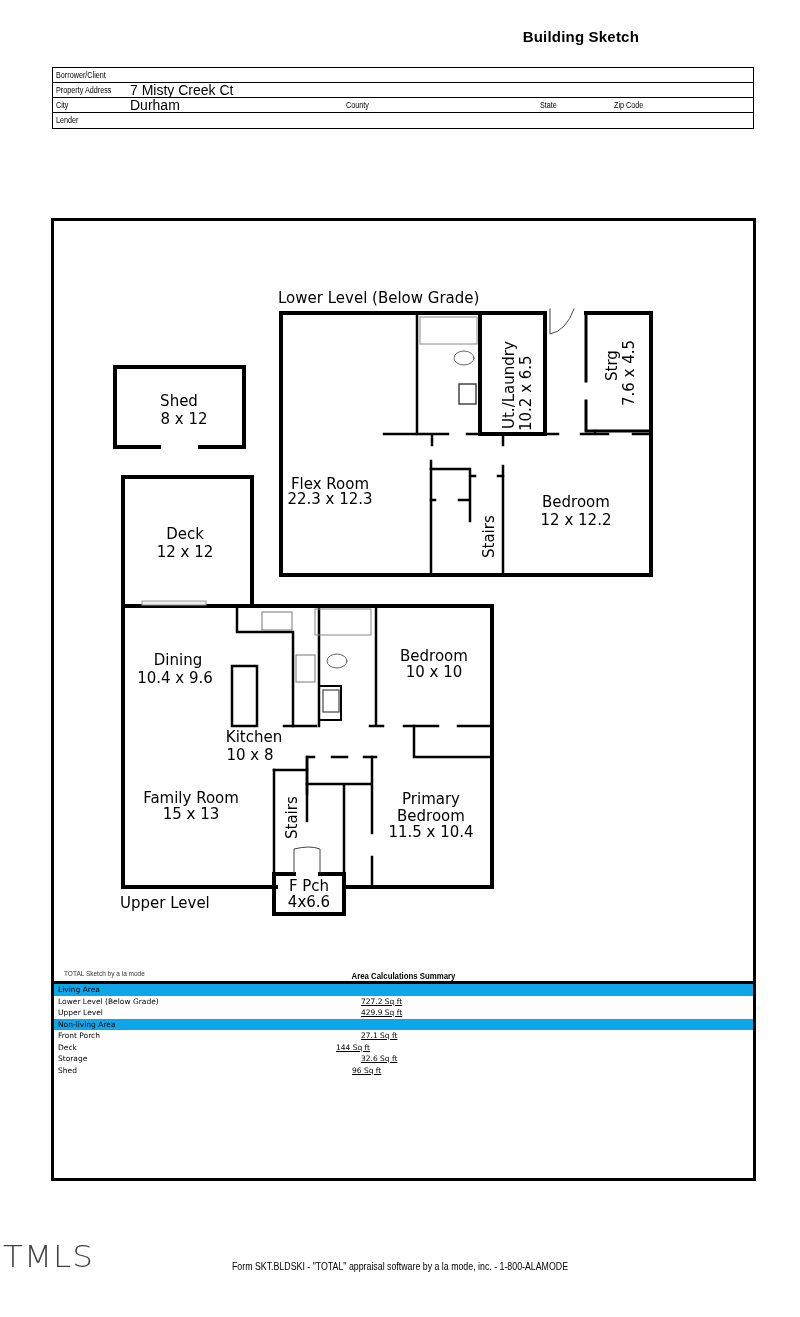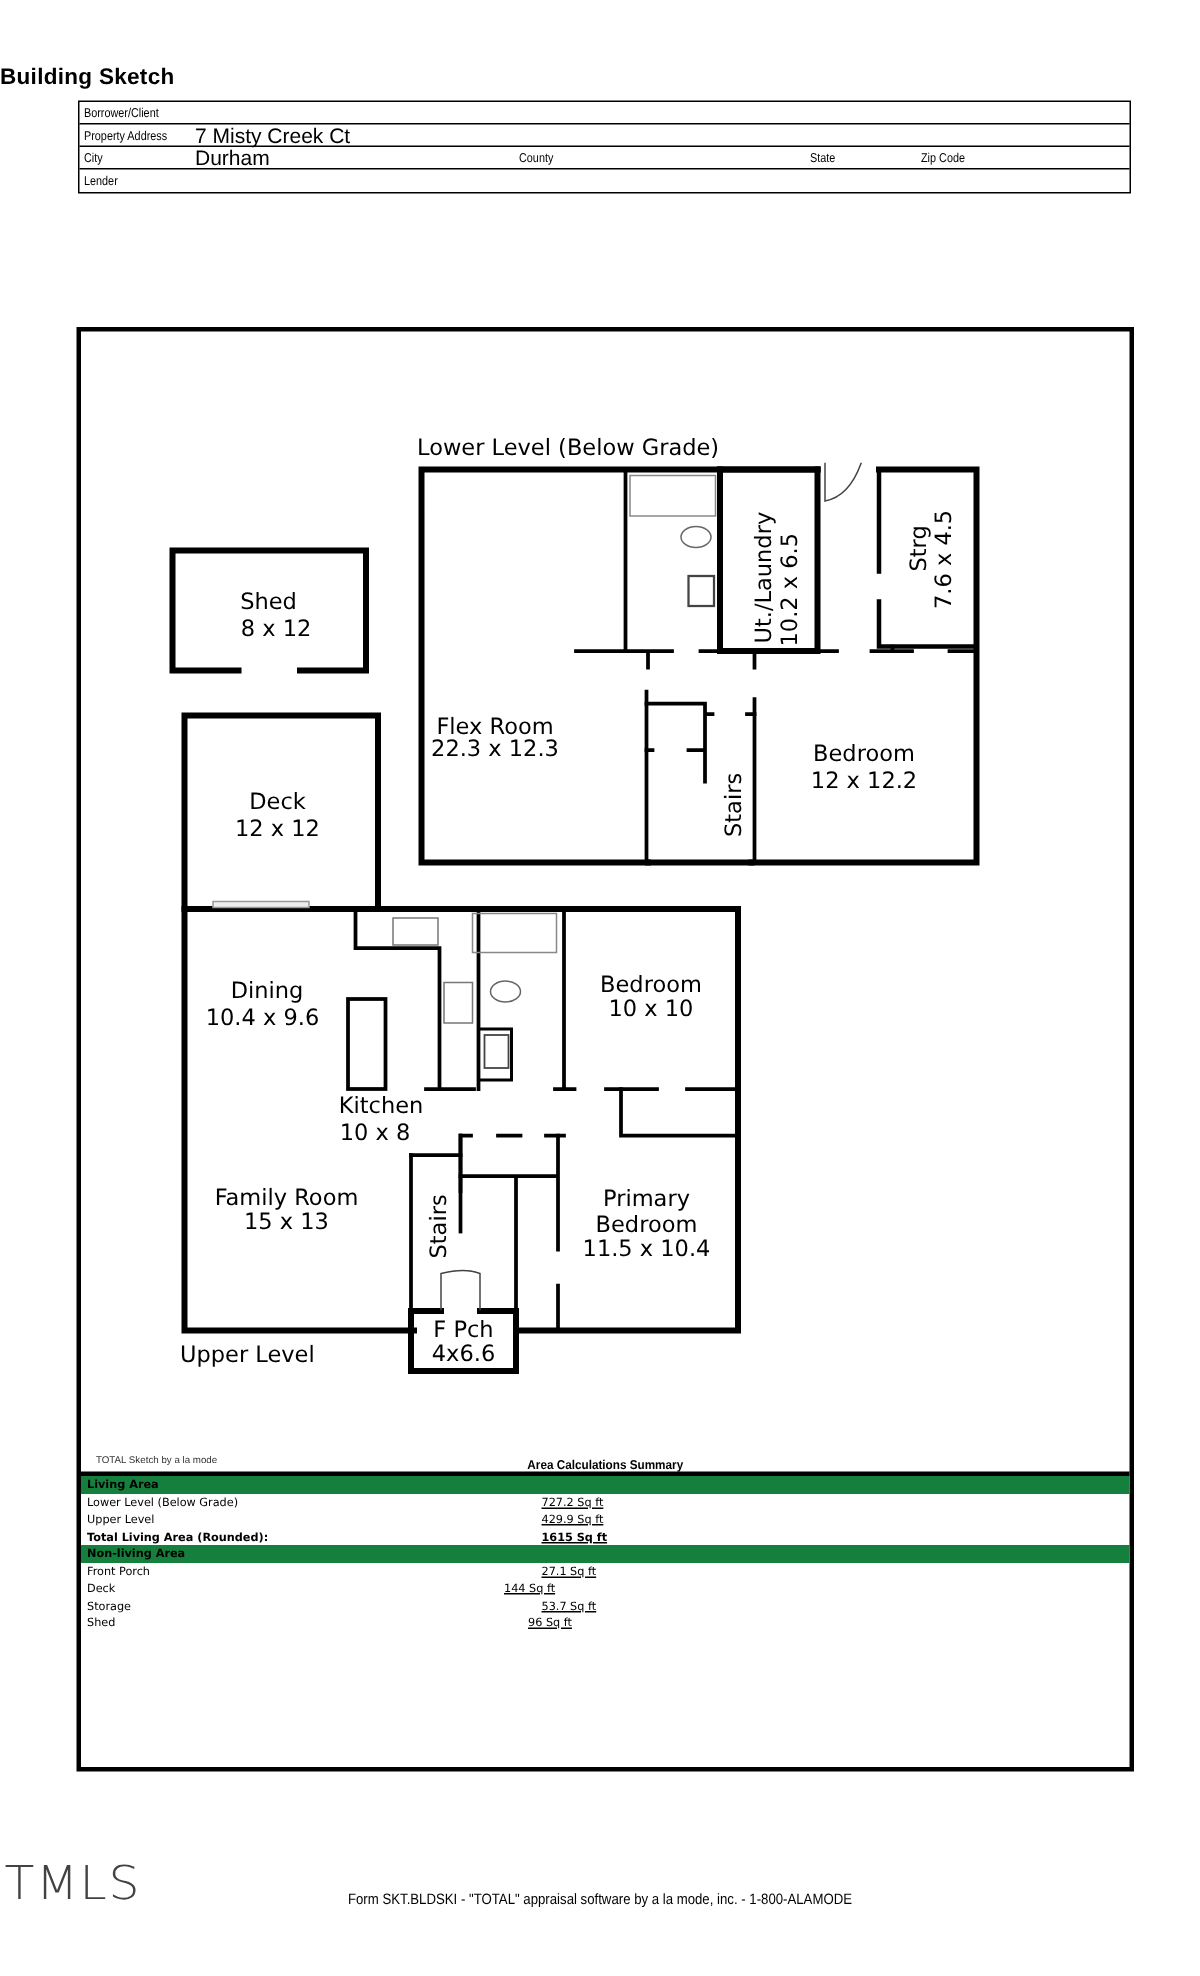--- a/index.html
+++ b/index.html
@@ -1,29 +1,29 @@
 <!DOCTYPE html>
 <html><head>
 <meta charset="utf-8">
 <style>
   html, body { margin:0; padding:0; background:#ffffff; }
   body { width:800px; height:1317px; position:relative; overflow:hidden; font-family:"Liberation Sans", sans-serif; color:#000; }
-  .title { position:absolute; left:0; width:639px; top:43px; text-align:left; font-weight:bold; font-size:15px; font-family:"Liberation Sans", sans-serif; letter-spacing:0.2px; }
+  .title { position:absolute; left:0; width:639px; top:28px; text-align:right; font-weight:bold; font-size:15px; font-family:"Liberation Sans", sans-serif; letter-spacing:0.2px; }
   .hdr { position:absolute; left:52px; top:67px; width:700px; height:60px; border:1.5px solid #000; }
   .hdr-row { position:relative; height:14px; border-bottom:1px solid #000; font-size:9.5px; line-height:14px; }
   .hdr-row:last-child { border-bottom:none; }
   .hlbl { position:absolute; left:3px; font-size:8.5px; transform:scaleX(0.85); transform-origin:left; }
   .hval { position:absolute; font-size:14px; }
   .sketch { position:absolute; left:51px; top:218px; width:699px; height:957px; border:3px solid #000; }
   svg.plan { position:absolute; left:0; top:0; }
   .area-small { position:absolute; left:10px; top:749px; font-size:6.5px; color:#333; }
   .area-title { position:absolute; left:0; width:699px; top:750px; text-align:center; font-size:8.5px; font-weight:bold; transform:scaleX(0.92); }
   .area { position:absolute; left:0; top:760px; width:699px; border-top:3px solid #000; }
   .arow { position:relative; height:11.5px; font-family:"DejaVu Sans", sans-serif; font-size:7.5px; line-height:11.5px; }
-  .arow.section { background:#15803d; font-weight:bold; }
+  .arow.section { background:#0ea5e9; font-weight:normal; }
   .arow.bold { font-weight:bold; }
   .alabel { position:absolute; left:4px; }
   .avalue { position:absolute; left:307px; width:60px; text-align:left;text-decoration:underline; }
   .footer { position:absolute; left:0; width:800px; top:1261px; text-align:center; font-size:10px; transform:scaleX(0.88); }
   .logo { position:absolute; left:3px; top:1238px; font-size:31px; font-weight:100; letter-spacing:1px; color:#222; font-family:"DejaVu Sans", sans-serif; transform:scaleX(1.05); transform-origin:left; opacity:0.85; }
   .lbl { font-family:"DejaVu Sans", sans-serif; font-size:15px; fill:#000; }
 </style>
 </head>
 <body>
 
@@ -154,38 +154,34 @@
       <span class="alabel">Living Area</span>
     </div>
     <div class="arow">
       <span class="alabel">Lower Level (Below Grade)</span>
       <span class="avalue">727.2 Sq ft</span>
     </div>
     <div class="arow">
       <span class="alabel">Upper Level</span>
       <span class="avalue">429.9 Sq ft</span>
     </div>
-    <div class="arow bold">
-      <span class="alabel">Total Living Area (Rounded):</span>
-      <span class="avalue">1615 Sq ft</span>
-    </div>
     <div class="arow section">
       <span class="alabel">Non-living Area</span>
     </div>
     <div class="arow">
       <span class="alabel">Front Porch</span>
       <span class="avalue">27.1 Sq ft</span>
     </div>
     <div class="arow">
       <span class="alabel">Deck</span>
       <span class="avalue" style="left:282px">144 Sq ft</span>
     </div>
     <div class="arow">
       <span class="alabel">Storage</span>
-      <span class="avalue">53.7 Sq ft</span>
+      <span class="avalue">32.6 Sq ft</span>
     </div>
     <div class="arow">
       <span class="alabel">Shed</span>
       <span class="avalue" style="left:298px">96 Sq ft</span>
     </div>
   </div>
 </div>
 
 <div class="logo">TMLS</div>
 <div class="footer">Form SKT.BLDSKI - "TOTAL" appraisal software by a la mode, inc. - 1-800-ALAMODE</div>

